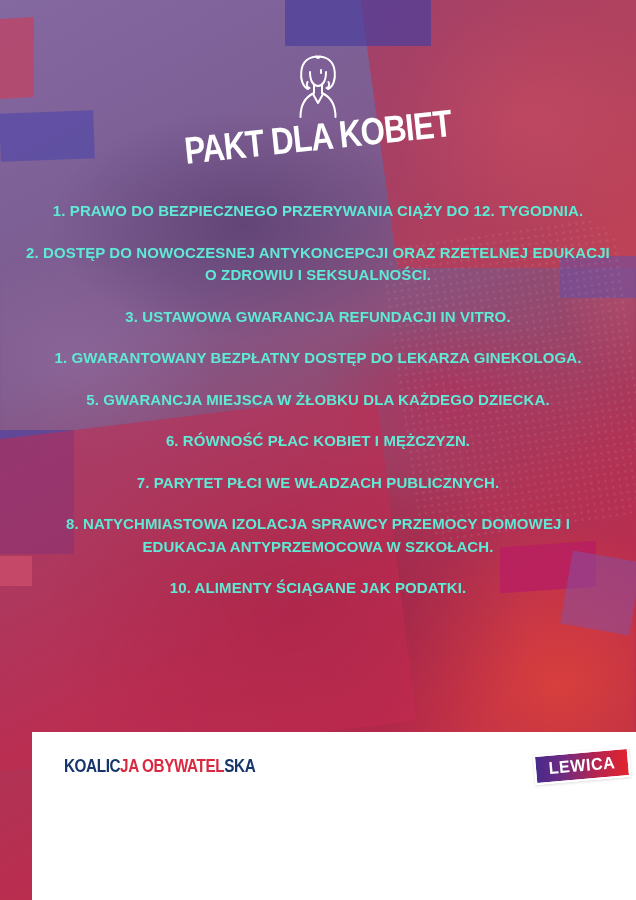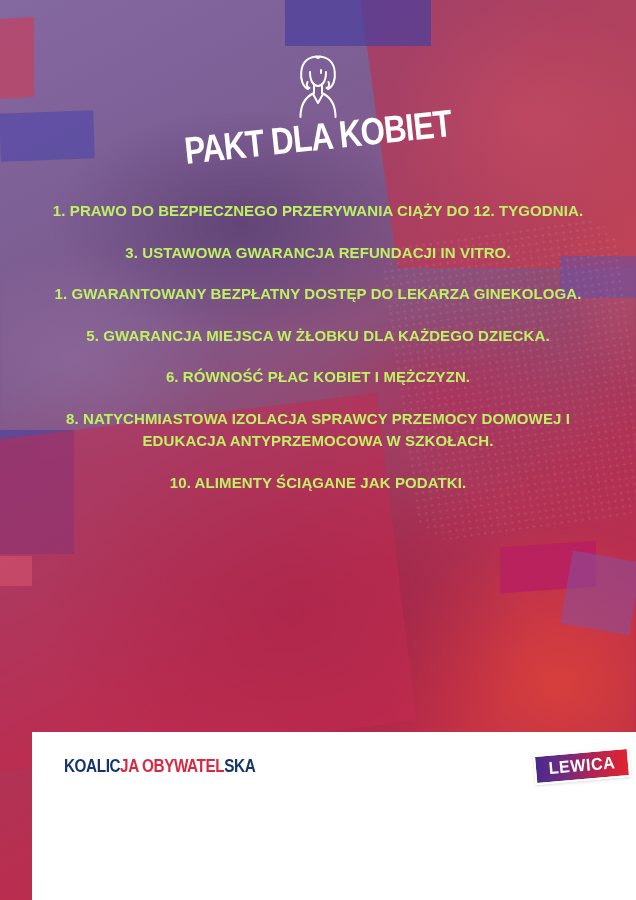--- a/index.html
+++ b/index.html
@@ -53,21 +53,21 @@
   .title {
     position:absolute; left:0; right:0; top:116px; text-align:center;
     color:#fff; font-size:38px; font-weight:800; letter-spacing:-1px;
     transform:rotate(-6deg) scaleX(.82); white-space:nowrap;
   }
   .items {
     position:absolute; left:26px; top:200px; width:584px;
     display:flex; flex-direction:column; gap:19px;
   }
   .item {
-    color:#bef264; font-size:15px; font-weight:700; line-height:1.5;
+    color:#5eead4; font-size:15px; font-weight:700; line-height:1.5;
     text-align:center; letter-spacing:.1px;
   }
   .item.narrow { max-width:520px; margin:0 auto; }
   
   .footer {
     position:absolute; left:0; top:732px; width:636px; height:168px;
     background:#ffffff;
     margin-left:32px;
   }
   .logo-row {
@@ -121,24 +121,26 @@
       <path d="M42 65 L42 80 M58 65 L58 80"></path>
       <path d="M15 128 C15 100 27 87 42 80"></path>
       <path d="M85 128 C85 100 73 87 58 80"></path>
       <path d="M40 82 L50 100 L60 82"></path>
     </svg>
   </div>
   <h1 class="title">PAKT DLA KOBIET</h1>
 
   <div class="items">
     <p class="item">1. PRAWO DO BEZPIECZNEGO PRZERYWANIA CIĄŻY DO 12. TYGODNIA.</p>
+    <p class="item">2. DOSTĘP DO NOWOCZESNEJ ANTYKONCEPCJI ORAZ RZETELNEJ EDUKACJI O ZDROWIU I SEKSUALNOŚCI.</p>
     <p class="item">3. USTAWOWA GWARANCJA REFUNDACJI IN VITRO.</p>
     <p class="item">1. GWARANTOWANY BEZPŁATNY DOSTĘP DO LEKARZA GINEKOLOGA.</p>
     <p class="item">5. GWARANCJA MIEJSCA W ŻŁOBKU DLA KAŻDEGO DZIECKA.</p>
     <p class="item">6. RÓWNOŚĆ PŁAC KOBIET I MĘŻCZYZN.</p>
+    <p class="item">7. PARYTET PŁCI WE WŁADZACH PUBLICZNYCH.</p>
     <p class="item">8. NATYCHMIASTOWA IZOLACJA SPRAWCY PRZEMOCY DOMOWEJ I EDUKACJA ANTYPRZEMOCOWA W SZKOŁACH.</p>
     <p class="item">10. ALIMENTY ŚCIĄGANE JAK PODATKI.</p>
   </div>
 
   <div class="footer">
     <div class="logo-row">
 
       <div class="ko-logo">
         <span class="ko-navy">KOALIC</span><span class="ko-red">JA OBYWATEL</span><span class="ko-navy">SKA</span>
       </div>

